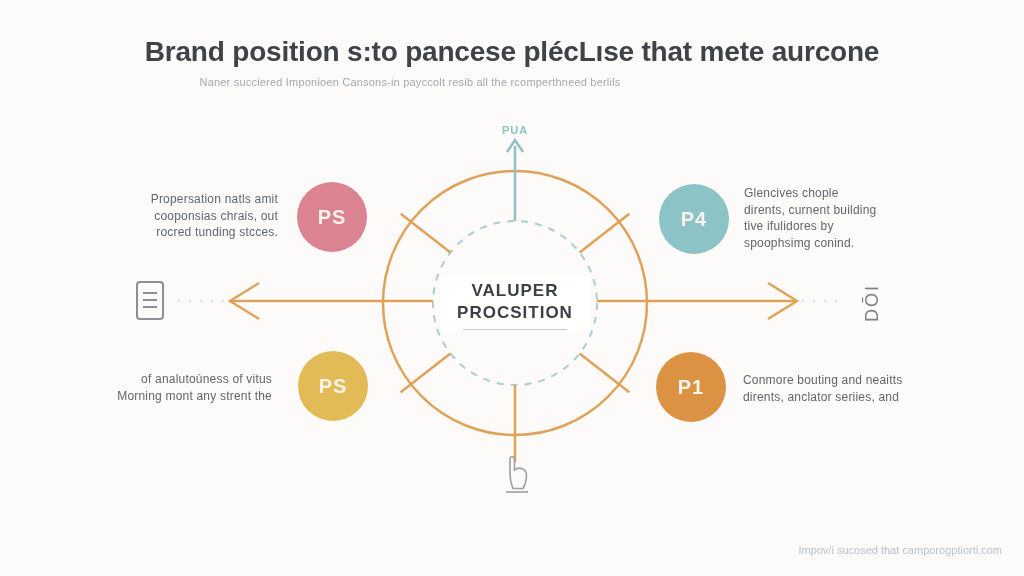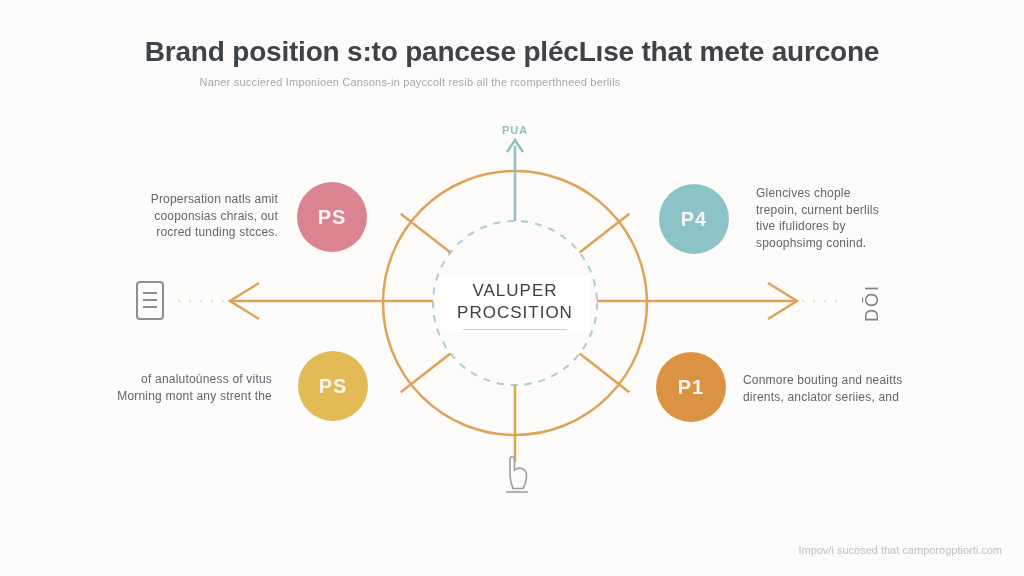--- a/index.html
+++ b/index.html
@@ -17,42 +17,42 @@
     position:absolute;left:0;top:76px;width:820px;text-align:center;
     font-size:11px;color:#a3a9b0;letter-spacing:0.2px;
   }
   .footer{
     position:absolute;right:22px;top:544px;
     font-size:11px;color:#bcc1c7;text-align:right;
   }
   svg.diagram{position:absolute;left:0;top:0;}
   .center-label{
     position:absolute;left:440px;top:276px;width:150px;text-align:center;
-    font-size:17px;font-weight:400;letter-spacing:1px;color:#3b4046;
+    font-size:17px;font-weight:700;letter-spacing:1px;color:#3b4046;
     line-height:22px;background:rgba(255,255,255,0.85);padding:4px 0 2px 0;
   }
   .center-underline{
     width:104px;height:1px;background:#c9cbc7;margin:5px auto 0 auto;
   }
   .badge{
     position:absolute;width:70px;height:70px;border-radius:50%;
     display:flex;align-items:center;justify-content:center;
     color:#f7f3ee;font-size:20px;font-weight:700;letter-spacing:1px;
   }
   .badge-pink{background:#dc8391;left:297px;top:182px;}
   .badge-teal{background:#8cc3c6;left:659px;top:184px;}
   .badge-yellow{background:#e2bb56;left:298px;top:351px;}
   .badge-orange{background:#dc9243;left:656px;top:352px;}
   .textblock{
     position:absolute;font-size:12px;line-height:16.5px;color:#61666d;
     letter-spacing:0.2px;
   }
   .tb-top-left{right:746px;top:191px;width:210px;text-align:right;}
   .tb-bottom-left{right:752px;top:371px;width:220px;text-align:right;}
-  .tb-top-right{left:744px;top:185px;width:230px;text-align:left;margin-left:12px;}
+  .tb-top-right{left:744px;top:185px;width:230px;text-align:left;}
   .tb-bottom-right{left:743px;top:372px;width:235px;text-align:left;}
   .textblock span{display:block;}
   .arrow-label{
     position:absolute;left:495px;top:124px;width:40px;text-align:center;
     font-size:11px;font-weight:700;color:#8fc0c4;letter-spacing:1px;
   }
 </style>
 </head>
 <body>
 
@@ -122,21 +122,21 @@
 <div class="badge badge-yellow">PS</div>
 <div class="badge badge-orange">P1</div>
 
 <div class="textblock tb-top-left">
   <span>Propersation natls amit</span>
   <span>cooponsias chrais, out</span>
   <span>rocred tunding stcces.</span>
 </div>
 <div class="textblock tb-top-right">
   <span>Glencives chople</span>
-  <span>trepoin, curnent berlils</span>
+  <span>dirents, curnent building</span>
   <span>tive ifulidores by</span>
   <span>spoophsimg conind.</span>
 </div>
 <div class="textblock tb-bottom-left">
   <span>of analutoúness of vitus</span>
   <span>Morning mont any strent the</span>
 </div>
 <div class="textblock tb-bottom-right">
   <span>Conmore bouting and neaitts</span>
   <span>dirents, anclator seriies, and</span>

